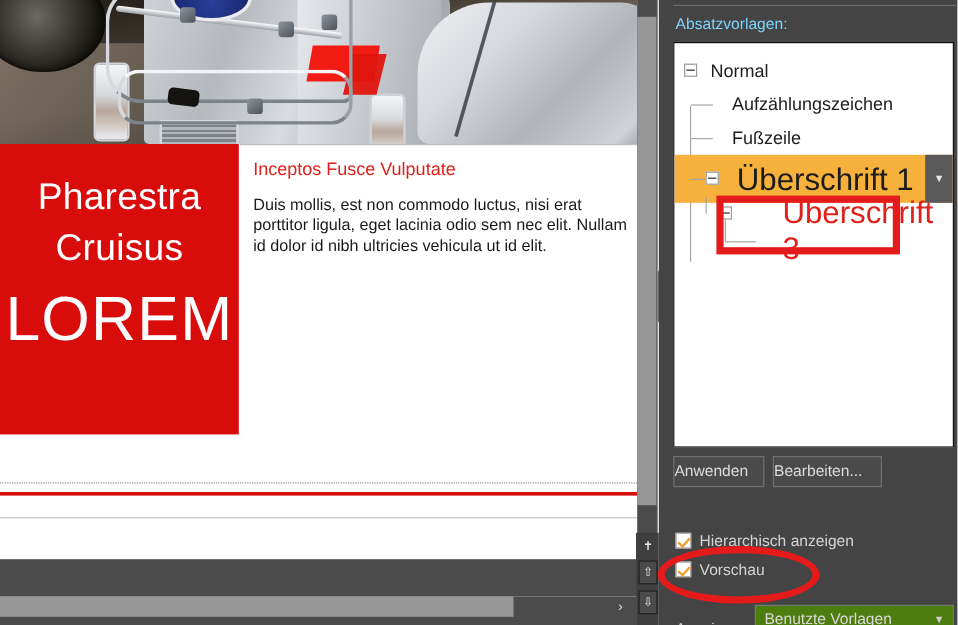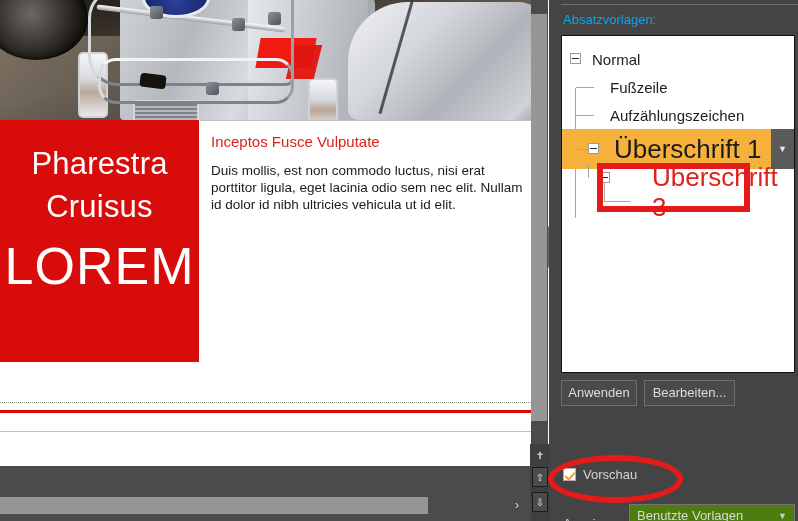--- a/index.html
+++ b/index.html
@@ -272,21 +272,21 @@
     color: #dcdcdc;
     box-sizing: border-box;
   }
   #panel-topline {
     position: absolute; left: 12px; top: 4px; right: 0; height: 1px;
     background: #6d6d6d;
   }
   #panel-title {
     position: absolute; left: 14px; top: 12px;
     font-size: 13px;
-    color: #0ea5e9;
+    color: #7dd3fc;
   }
   #style-list {
     position: absolute; left: 12px; top: 35px;
     width: 234px; height: 338px;
     background: #ffffff;
     border: 1px solid #111111;
     box-sizing: border-box;
     overflow: hidden;
   }
 
@@ -358,21 +358,20 @@
   }
 
   
   .panel-btn {
     position: absolute;
     border: 1px solid #6f6f6f;
     background: #4a4a4a;
     color: #dcdcdc;
     font-size: 13px;
     box-sizing: border-box;
-    text-align: center;
     line-height: 24px;
     height: 26px;
   }
   #btn-anwenden { left: 12px; top: 380px; width: 76px; }
   #btn-bearbeiten { left: 95px; top: 380px; width: 91px; }
   #btn-verwalten { left: 155px; top: 412px; width: 91px; }
   #btn-verwalten .caret { font-size: 9px; margin-left: 5px; }
 
   .cb-row {
     position: absolute;
@@ -518,26 +517,26 @@
 
     <div class="tree-row" style="margin-top:9px">
       <span class="exp-box" style="left:8px;top:8px"></span>
       <span class="row-normal">Normal</span>
     </div>
 
     <span class="tline" style="left:13px;top:52px;width:1px;height:130px"></span>
 
     <div class="tree-row">
       <span class="tline" style="left:14px;top:14px;width:18px;height:1px"></span>
-      <span class="row-footer">Fußzeile</span>
+      <span class="row-bullet">Aufzählungszeichen</span>
     </div>
 
     <div class="tree-row">
       <span class="tline" style="left:14px;top:14px;width:18px;height:1px"></span>
-      <span class="row-bullet">Aufzählungszeichen</span>
+      <span class="row-footer">Fußzeile</span>
     </div>
 
     <div id="row-h1">
       <span class="tline" style="left:14px;top:20px;width:12px;height:1px"></span>
       <span class="exp-box" style="left:26px;top:14px;z-index:2"></span>
       <span id="row-h1-label">Überschrift 1</span>
       <span id="row-h1-dropdown">▼</span>
     </div>
 
     <div id="row-h3">
@@ -546,20 +545,24 @@
       <span class="tline" style="left:42px;top:14px;width:1px;height:18px"></span>
       <span class="tline" style="left:42px;top:32px;width:26px;height:1px"></span>
       <span id="row-h3-label">Überschrift 3</span>
     </div>
 
   </div>
 
   <div class="panel-btn" id="btn-anwenden">Anwenden</div>
   <div class="panel-btn" id="btn-bearbeiten">Bearbeiten...</div>
 
+  <div class="cb-row" id="cb-hier">
+    <span class="cbox"></span>
+    <span>Hierarchisch anzeigen</span>
+  </div>
   <div class="cb-row" id="cb-vorschau">
     <span class="cbox"></span>
     <span>Vorschau</span>
   </div>
 
   <div id="anzeigen-label">Anzeigen:</div>
   <div id="anzeigen-select">
     <span>Benutzte Vorlagen</span>
     <span class="caret">▼</span>
   </div>

